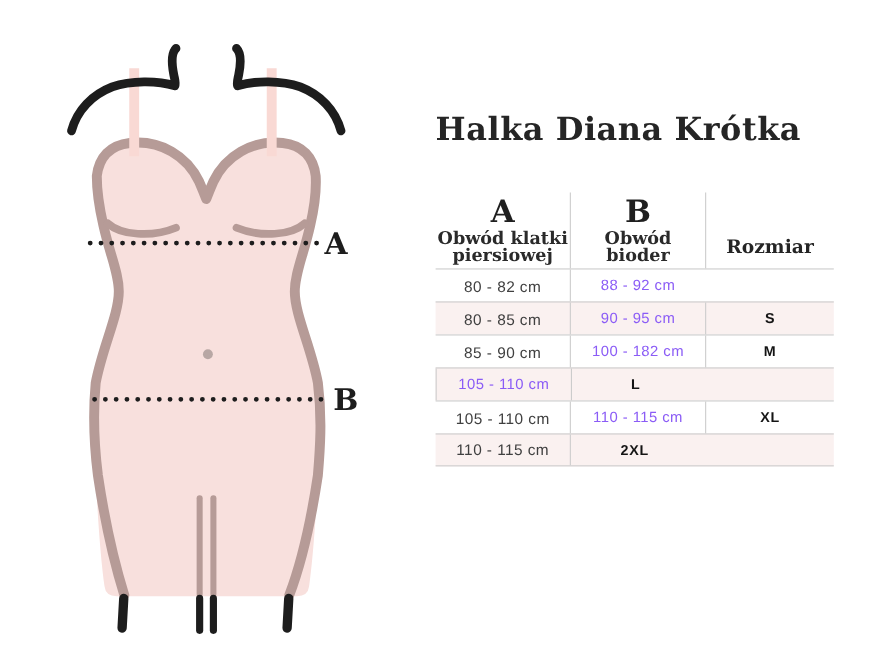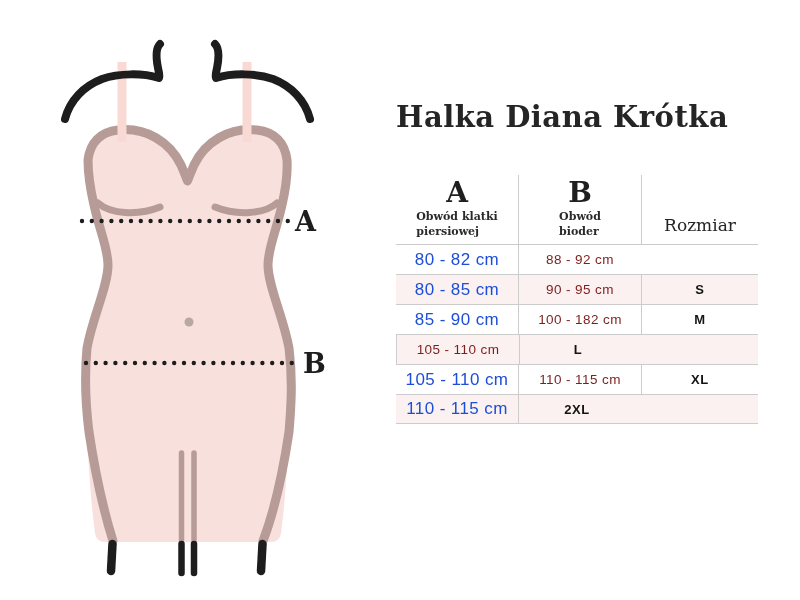--- a/index.html
+++ b/index.html
@@ -34,30 +34,30 @@
     font-weight:700;font-size:29px;color:#252525;letter-spacing:.5px;
   }
 
   .size-table{position:absolute;left:396px;top:175px;width:362px;}
   .thead{display:flex;height:69px;}
   .hcell{box-sizing:border-box;display:flex;flex-direction:column;align-items:center;justify-content:flex-start;padding-top:3px;}
   .hcell.c1{width:122px;}
   .hcell.c2{width:123px;border-left:1px solid var(--border);}
   .hcell.c3{width:117px;border-left:1px solid var(--border);justify-content:flex-end;padding-bottom:9px;}
   .hletter{font-size:28px;font-weight:700;color:#1f1f1f;line-height:30px;}
-  .hsub{font-size:11px;font-weight:700;color:#2a2a2a;line-height:14.5px;text-align:left;white-space:pre-line;margin-top:2px;}
-  .rozmiar{font-size:17px;font-weight:400;color:#242424;}
+  .hsub{font-size:16px;font-weight:700;color:#2a2a2a;line-height:14.5px;text-align:center;white-space:pre-line;margin-top:2px;}
+  .rozmiar{font-size:17px;font-weight:700;color:#242424;}
 
   .trow{display:flex;height:30px;box-sizing:border-box;border-top:1px solid var(--border);}
   .trow:last-child{border-bottom:1px solid var(--border);}
   .tbody .trow:nth-child(even){background:var(--alt-row-bg);}
   .tcell{box-sizing:border-box;display:flex;align-items:center;justify-content:center;
     font-family:"Liberation Sans","DejaVu Sans",sans-serif;}
-  .tcell.c1{width:122px;font-size:17px;color:#1d4ed8;letter-spacing:.4px;}
-  .tcell.c2{width:123px;border-left:1px solid var(--border);font-size:13.5px;color:#7f1d1d;letter-spacing:.4px;}
+  .tcell.c1{width:122px;font-size:14px;color:#404040;letter-spacing:.4px;}
+  .tcell.c2{width:123px;border-left:1px solid var(--border);font-size:13.5px;color:#8b5cf6;letter-spacing:.4px;}
   .tcell.c3{width:117px;border-left:1px solid var(--border);font-size:13px;font-weight:700;color:#141414;letter-spacing:.6px;}
 </style>
 </head>
 <body>
 
 <div class="illustration">
   <svg viewBox="0 0 380 600" width="380" height="600">
     <path class="slip-fill" d="M 88 160 C 90 143 100 132 118 130 C 146 127 170 142 181 165 C 184 172 186 177 187.5 181 C 189 177 191 172 194 165 C 205 142 229 127 257 130 C 275 132 285 143 287 160 C 288 178 285 192 282 205 C 276 232 268 248 268 265 C 268 286 283 316 289 348 C 293 380 291 408 289 432 C 287 475 284 512 281 533 Q 280 542 270 542 L 106 542 Q 96 542 95 533 C 92 512 89 475 87 432 C 85 408 83 380 87 348 C 93 316 108 286 108 265 C 108 248 100 232 94 205 C 91 192 88 178 88 160 Z"></path>
     <path class="slip-outline" d="M 113 541 C 104 512 95 472 89 432 C 86 408 84 380 87 348 C 93 316 108 286 108 265 C 108 248 100 232 94 205 C 91 192 88 178 88 160 C 90 143 100 132 118 130 C 146 127 170 142 181 165 C 184 172 186 177 187.5 181 C 189 177 191 172 194 165 C 205 142 229 127 257 130 C 275 132 285 143 287 160 C 288 178 285 192 282 205 C 276 232 268 248 268 265 C 268 286 283 316 289 348 C 293 380 291 408 289 432 C 283 472 274 512 263 541"></path>
     <path class="underbust" d="M 98 203 C 110 214 138 216 160 207"></path>

